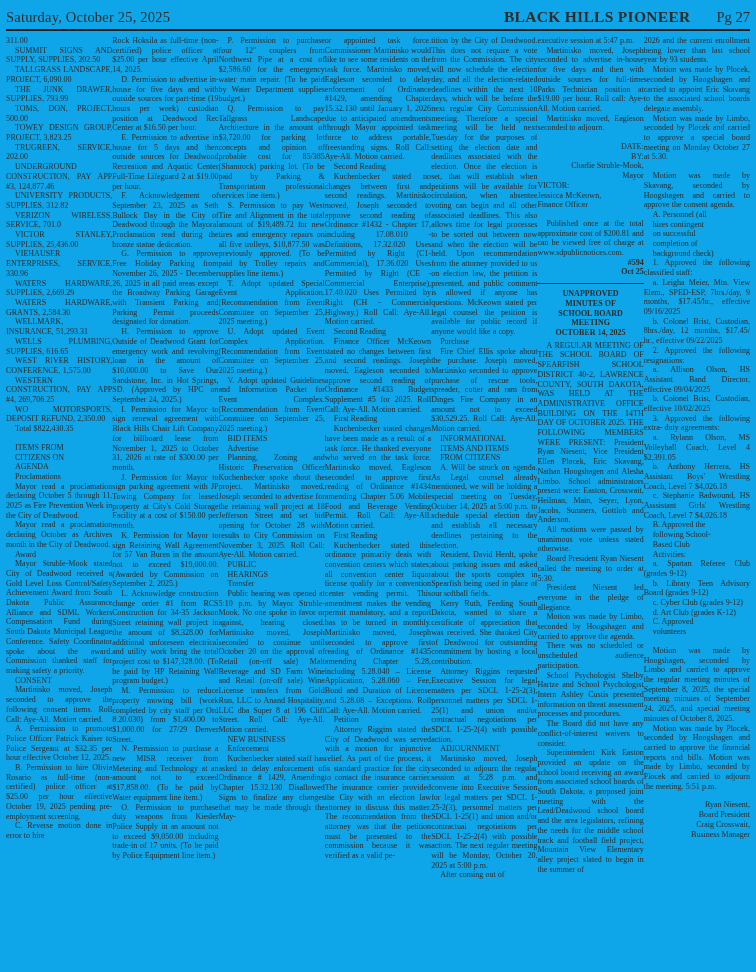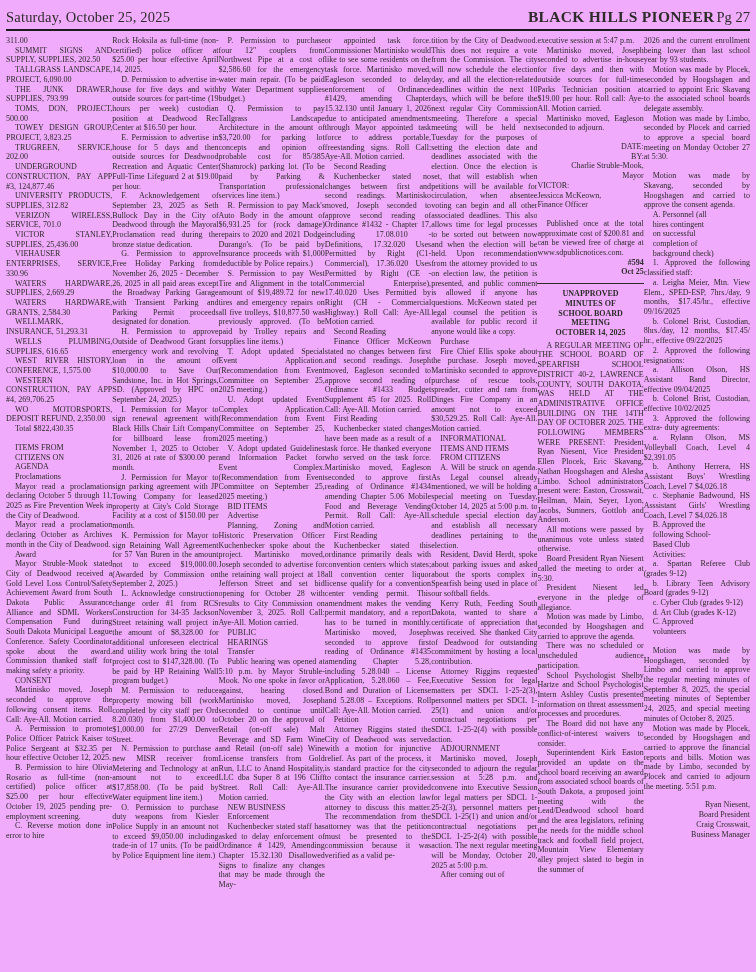--- a/index.html
+++ b/index.html
@@ -1,22 +1,22 @@
 <!DOCTYPE html>
 <html><head>
 <meta charset="utf-8">
 <style>
   html,body{margin:0;padding:0;}
   body{background:#d8d8d4;font-family:"Liberation Serif","DejaVu Serif",serif;}
-  .page{position:relative;width:756px;height:972px;background:#f0abfc;color:#2e2c2a;
+  .page{position:relative;width:756px;height:972px;background:#0ea5e9;color:#2e2c2a;
         margin:0 auto;overflow:hidden;box-sizing:border-box;font-family:Liberation Serif, serif;}
   .hdr{position:absolute;top:4px;left:6px;right:6px;height:22px;display:flex;
        justify-content:space-between;align-items:flex-end;}
   .hdr-date{font-size:14.5px;letter-spacing:.2px;}
-  .hdr-right{display:flex;align-items:flex-end;gap:2px;}
+  .hdr-right{display:flex;align-items:flex-end;gap:26px;}
   .hdr-mast{font-size:15.5px;font-weight:bold;letter-spacing:.3px;}
   .hdr-pg{font-size:14.5px;}
   .hdr-rule{position:absolute;top:29px;left:6px;right:6px;height:2px;background:#1c1b19;}
   .cols{position:absolute;top:36px;left:6px;right:6px;bottom:2px;display:flex;gap:0;}
   .col{flex:1 1 0;overflow:hidden;font-size:8px;line-height:9.7px;}
   .para{text-align:justify;text-indent:9px;margin:0;word-spacing:.2px;}
   .para.noindent{text-indent:0;}
   .subhead{white-space:pre-line;padding-left:9px;margin:0;}
   .notice-head{white-space:pre-line;text-align:center;font-weight:bold;margin:3px 0;}
   .right{white-space:pre-line;text-align:right;margin:0;}
@@ -84,21 +84,20 @@
         <div class="para">J. Permission for Mayor to sign parking agreement with JP Towing Company for leased property at City's Cold Storage Facility at a cost of $150.00 per month.</div>
         <div class="para">K. Permission for Mayor to sign Retaining Wall Agreement for 57 Van Buren in the amount not to exceed $19,000.00. (Awarded by Commission on September 2, 2025.)</div>
         <div class="para">L. Acknowledge construction change order #1 from RCS Construction for 34-35 Jackson Street retaining wall project in the amount of $8,328.00 for additional unforeseen electrical and utility work bring the total project cost to $147,328.00. (To be paid by HP Retaining Wall program budget.)</div>
         <div class="para">M. Permission to reduce property mowing bill (work completed by city staff per Ord 8.20.030) from $1,400.00 to $1,000.00 for 27/29 Denver Street.</div>
         <div class="para">N. Permission to purchase a new MISR receiver from Metering and Technology at an amount not to exceed $17,858.00. (To be paid by Water equipment line item.)</div>
         <div class="para">O. Permission to purchase duty weapons from Kiesler Police Supply in an amount not to exceed $9,050.00 including trade-in of 17 units. (To be paid by Police Equipment line item.)</div>
       </div>
       <div class="col">
         <div class="para">P. Permission to purchase four 12" couplers from Northwest Pipe at a cost of $2,586.60 for the emergency water main repair. (To be paid by Water Department supplies budget.)</div>
         <div class="para">Q. Permission to pay Tallgrass Landscape Architecture in the amount of $3,720.00 for parking lot concepts and opinion of probable cost for 85/385 (Shamrock) parking lot. (To be paid by Parking &amp; Transportation professional services line item.)</div>
-        <div class="para">R. Permission to pay Mack's Auto Body in the amount of $6,931.25 for (rock damage) repairs to 2020 and 2021 Dodge Durango's. (To be paid by Insurance proceeds with $1,000 deductible by Police repairs.)</div>
         <div class="para">S. Permission to pay West Tire and Alignment in the total amount of $19,489.72 for new tires and emergency repairs on all five trolleys, $10,877.50 was previously approved. (To be paid by Trolley repairs and supplies line items.)</div>
         <div class="para">T. Adopt updated Special Event Application. (Recommendation from Event Committee on September 25, 2025 meeting.)</div>
         <div class="para">U. Adopt updated Event Complex Application. (Recommendation from Event Committee on September 25, 2025 meeting.)</div>
         <div class="para">V. Adopt updated Guidelines and Information Packet for Event Complex. (Recommendation from Event Committee on September 25, 2025 meeting.)</div>
         <div class="subhead">BID ITEMS</div>
         <div class="subhead">Advertise</div>
         <div class="para">Planning, Zoning and Historic Preservation Officer Kuchenbecker spoke about the project. Martinisko moved, Joseph seconded to advertise for the retaining wall project at 18 Jefferson Street and set bid opening for October 28 with results to City Commission on November 3, 2025. Roll Call: Aye-All. Motion carried.</div>
         <div class="subhead">PUBLIC
 HEARINGS</div>
         <div class="subhead">Transfer</div>

